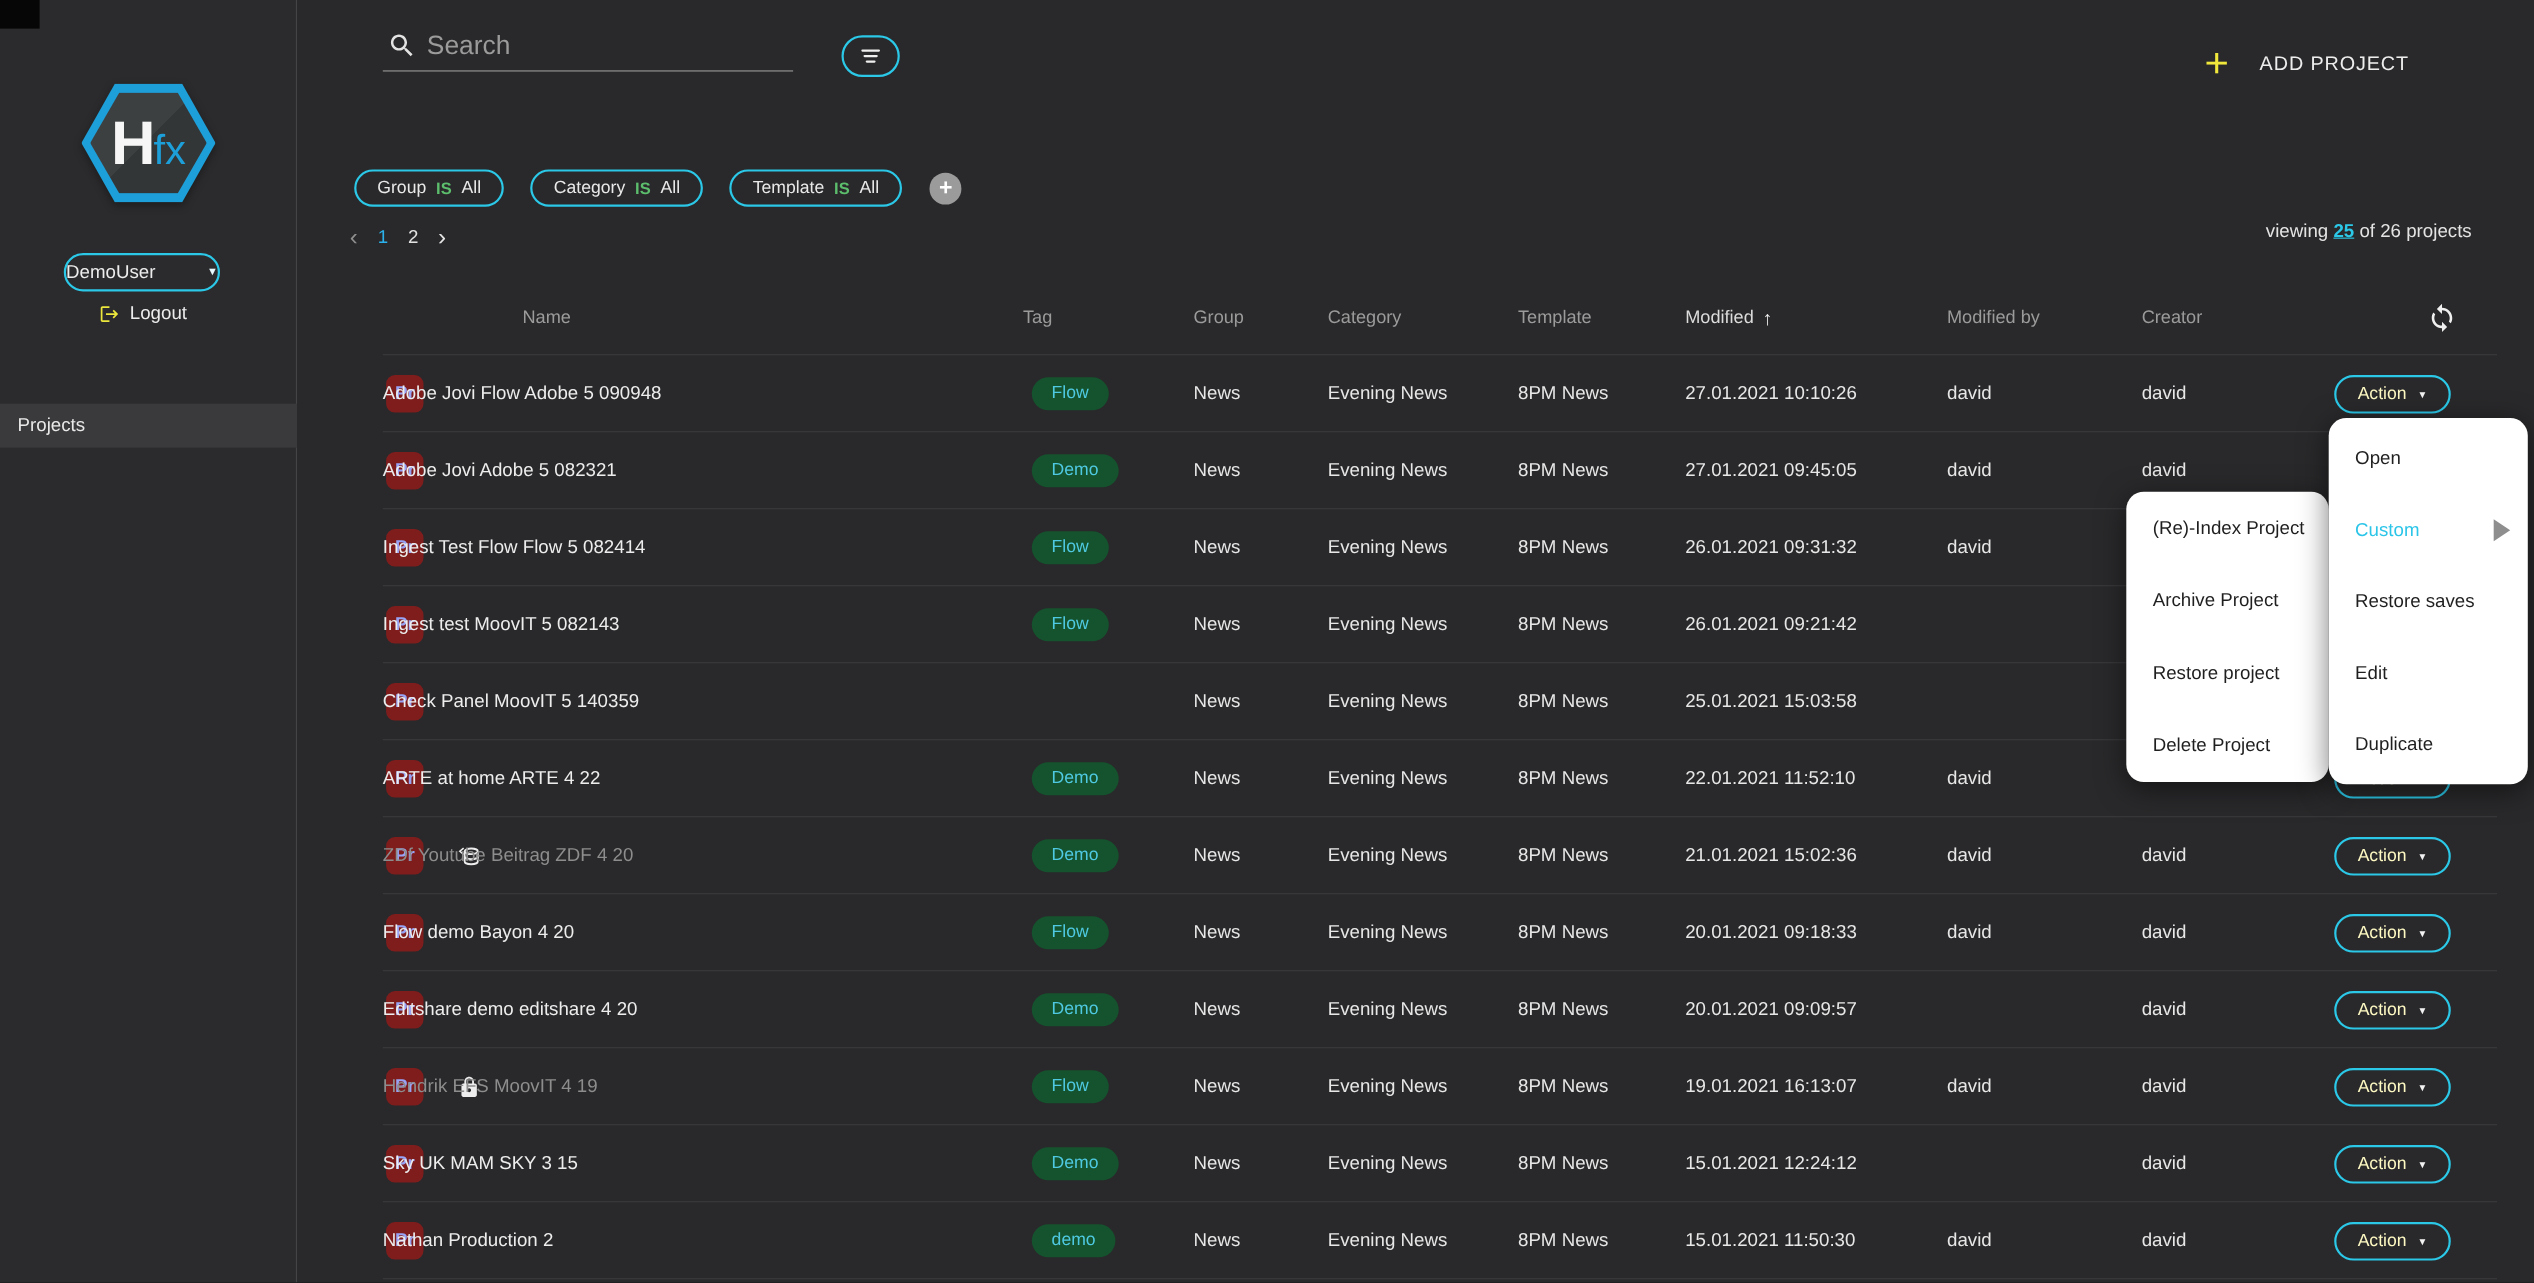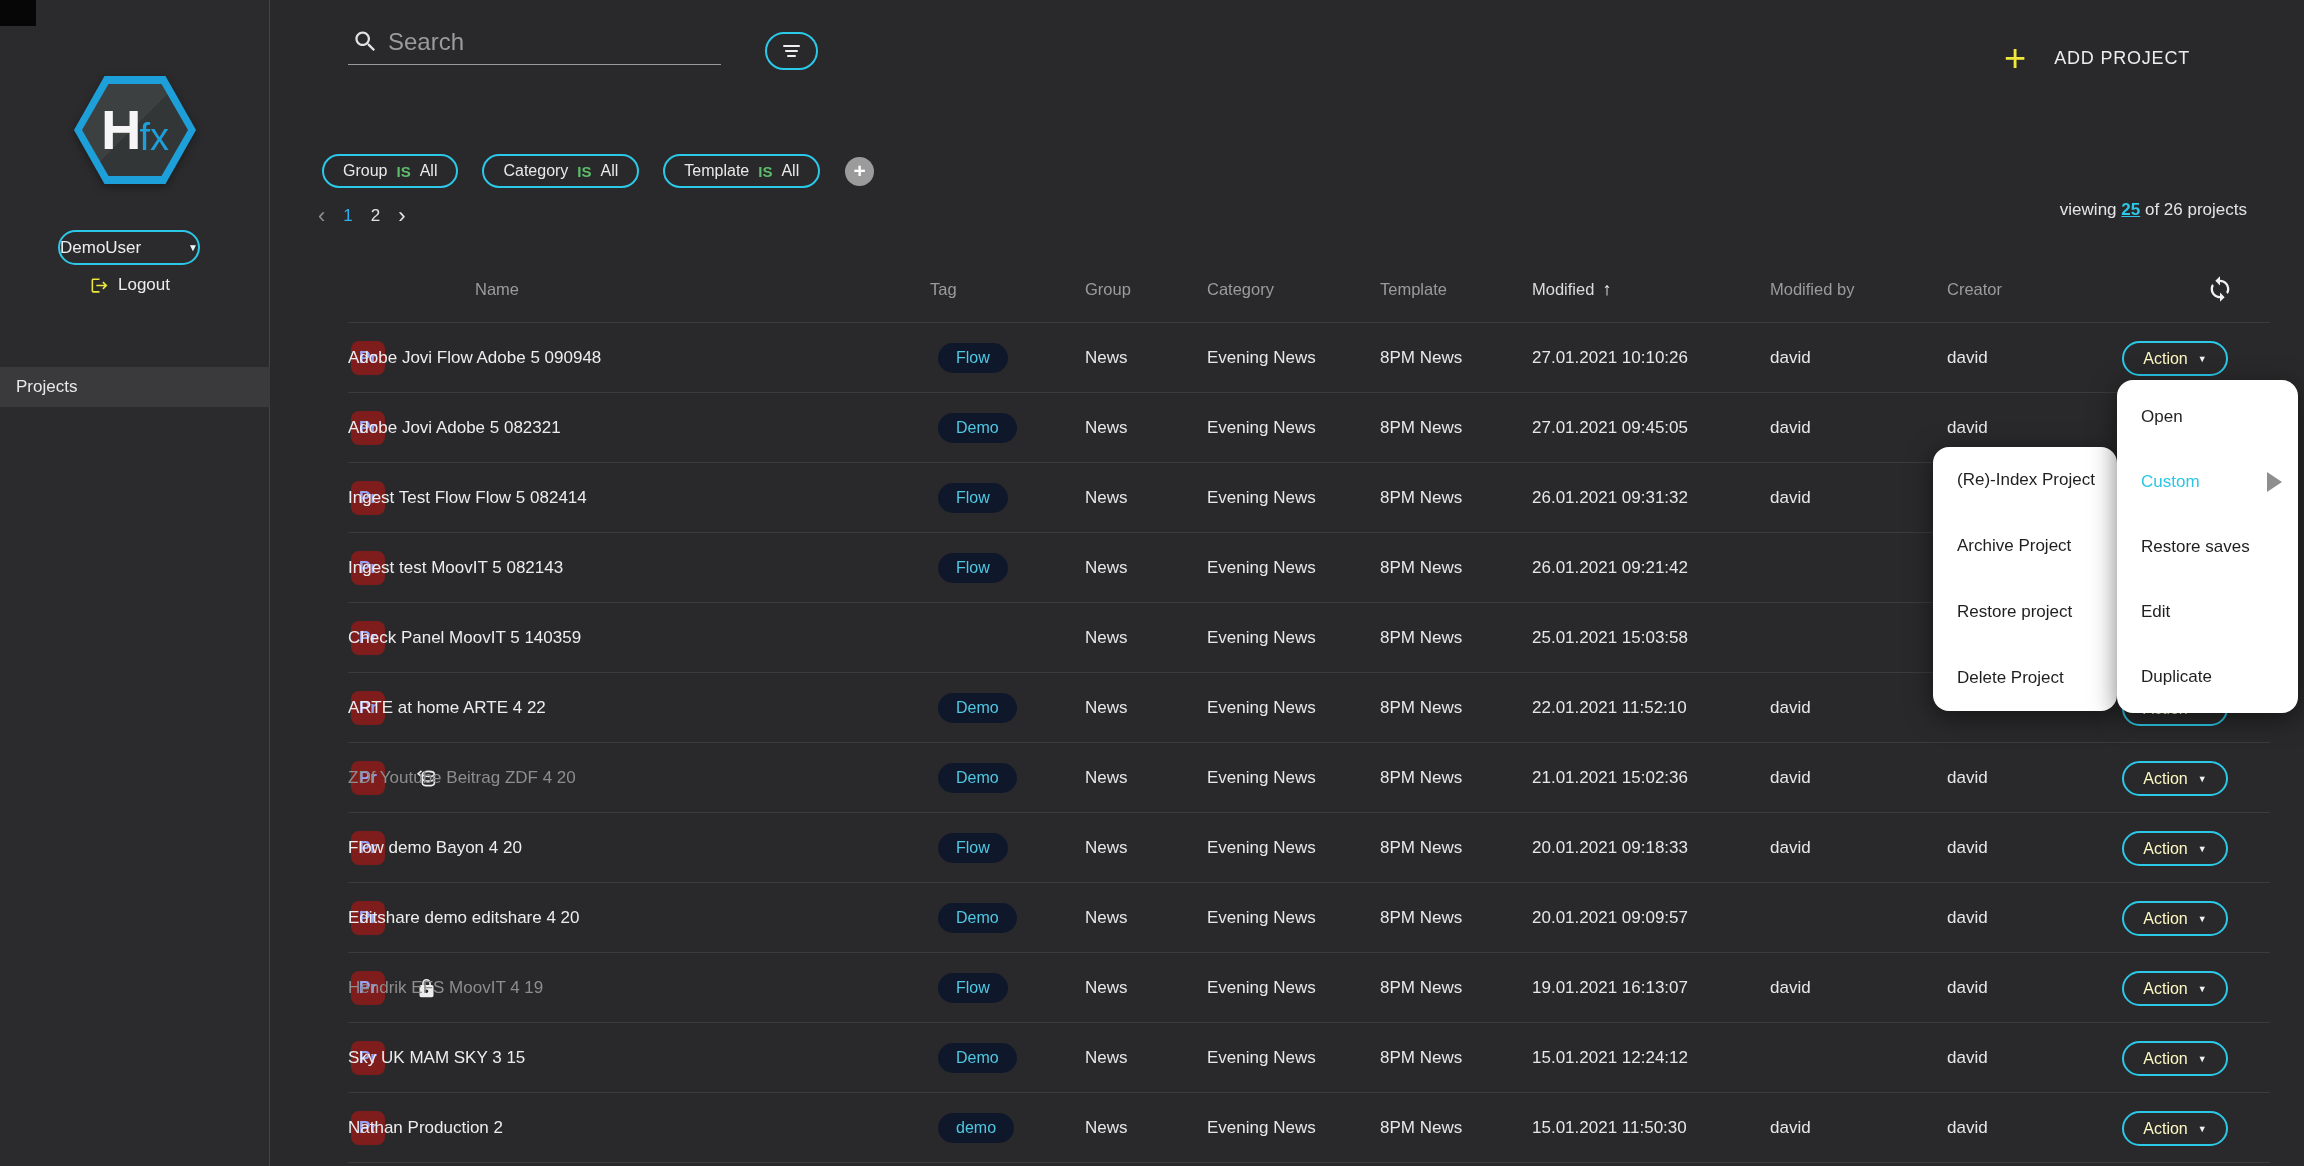--- a/index.html
+++ b/index.html
@@ -61,21 +61,21 @@
   .col-name{left:127px;} .col-tag{left:582px;} .col-group{left:737px;} .col-category{left:859px;}
   .col-template{left:1032px;} .col-modified{left:1184px;} .col-modifiedby{left:1422px;} .col-creator{left:1599px;}
   #refresh-btn { position:absolute; left:1858px; top:20px; width:28px; height:28px; cursor:pointer; }
 
   .row { position:relative; height:70px; border-bottom:1px solid #3b3b3d; }
   .cell { position:absolute; top:0; height:70px; display:flex; align-items:center; color:#e7e7e7; font-size:17px; }
   .pr-badge { position:absolute; left:3px; top:18px; width:34px; height:34px; border-radius:8px; background:#7f1d1d; display:flex; align-items:center; justify-content:center; color:#99a3f4; font-weight:bold; font-size:17px; }
   .row-icon { position:absolute; left:68px; top:25px; width:21px; height:21px; }
   .cell.name { color:#ededed; }
   .row.dimmed .cell.name { color:#8d8d8d; }
-  .tagpill { position:absolute; left:590px; top:20px; height:30px; border-radius:15px; background:#0f172a; color:#4fc9e2; font-size:16px; display:flex; align-items:center; padding:0 18px; }
+  .tagpill { position:absolute; left:590px; top:20px; height:30px; border-radius:15px; background:#14532d; color:#4fc9e2; font-size:16px; display:flex; align-items:center; padding:0 18px; }
   .action-btn { position:absolute; left:1774px; top:18px; width:106px; height:35px; border:2px solid #2bc8e8; border-radius:18px; background:rgba(0,0,0,0); display:flex; align-items:center; justify-content:center; gap:10px; cursor:pointer; z-index:1; }
   .action-btn .lbl { color:#fef9c3; font-size:16px; }
   .action-btn .caret { color:#f2f2f2; font-size:9px; }
 
   
   .menu { position:absolute; background:#ffffff; border-radius:16px; box-shadow:0 6px 26px rgba(0,0,0,.5); padding-top:4px; }
   #action-menu { left:2117px; top:380px; width:181px; height:333px; z-index:31; }
   #context-submenu { left:1933px; top:447px; width:184px; height:264px; z-index:30; padding-top:0; }
   .menu-item { height:65px; display:flex; align-items:center; padding-left:24px; font-size:17px; color:#1f1f1f; cursor:pointer; position:relative; }
   #context-submenu .menu-item { height:66px; }

